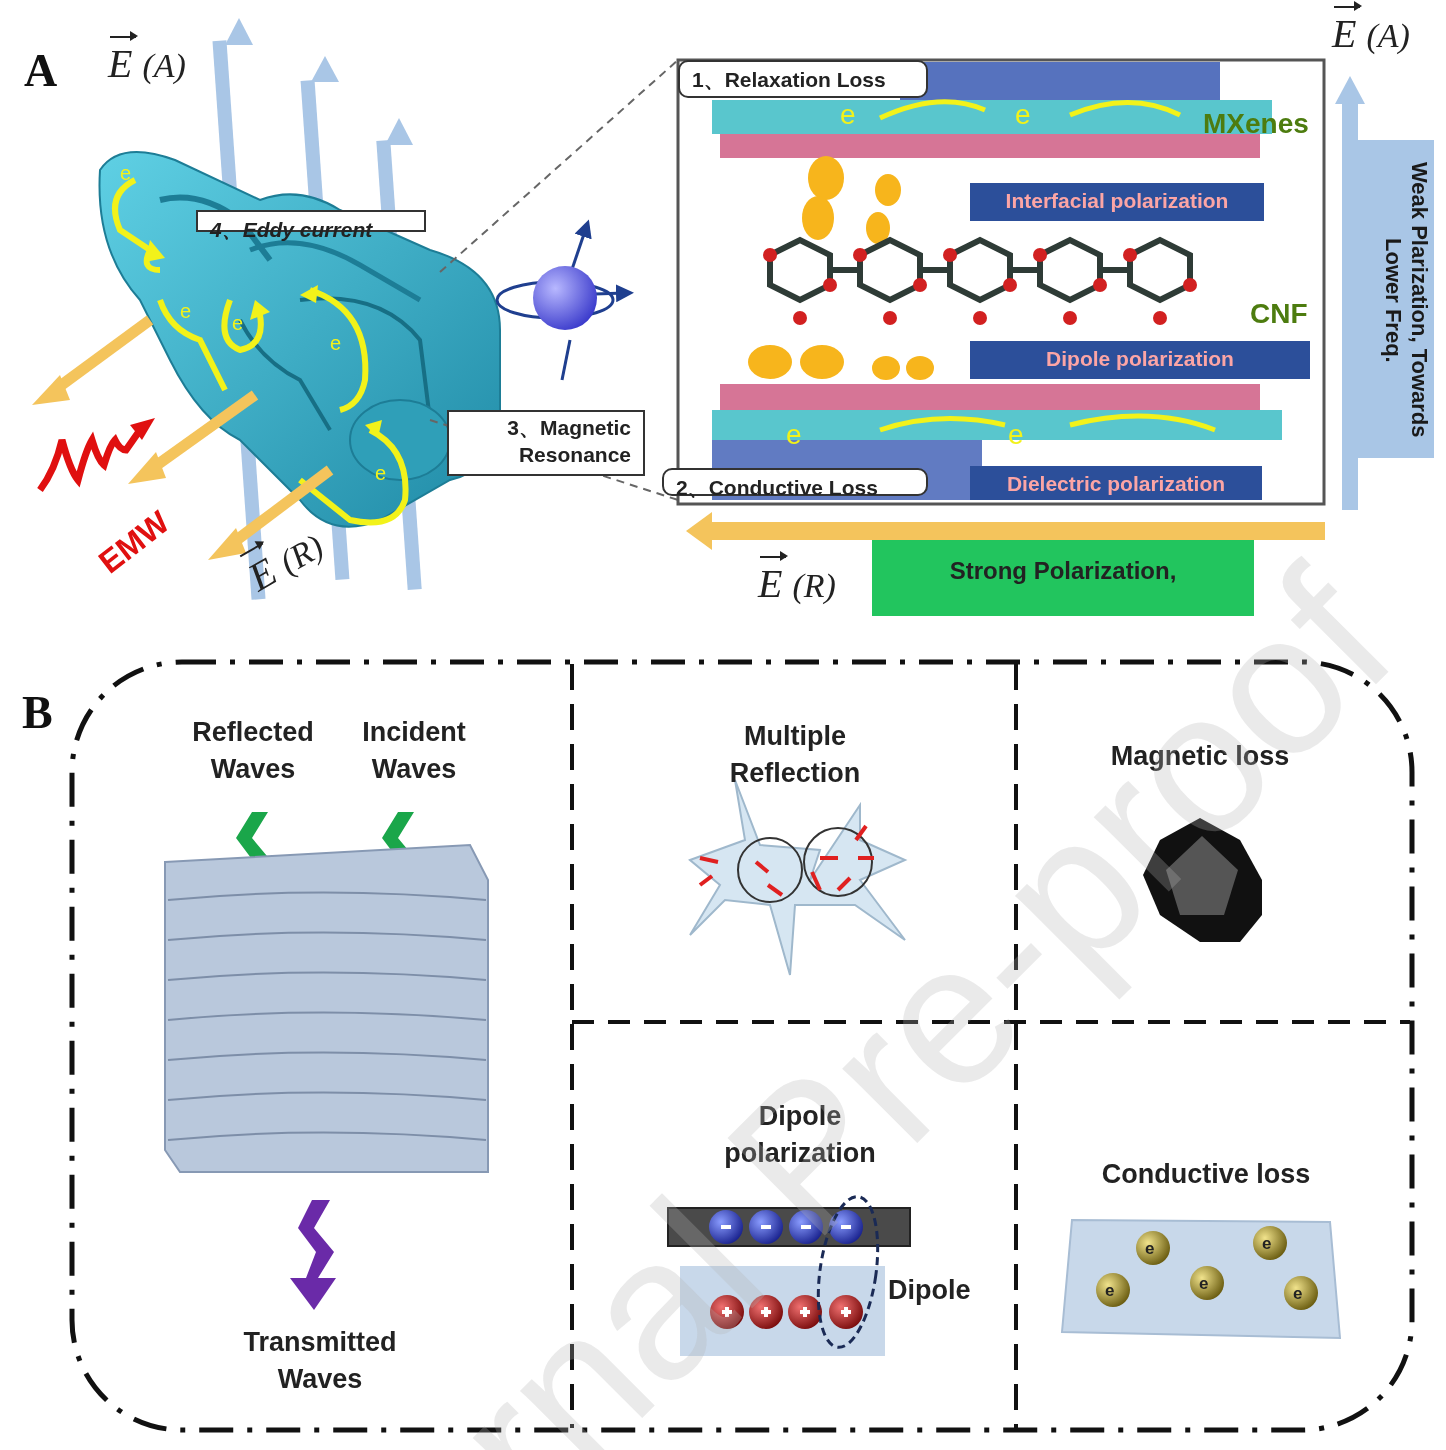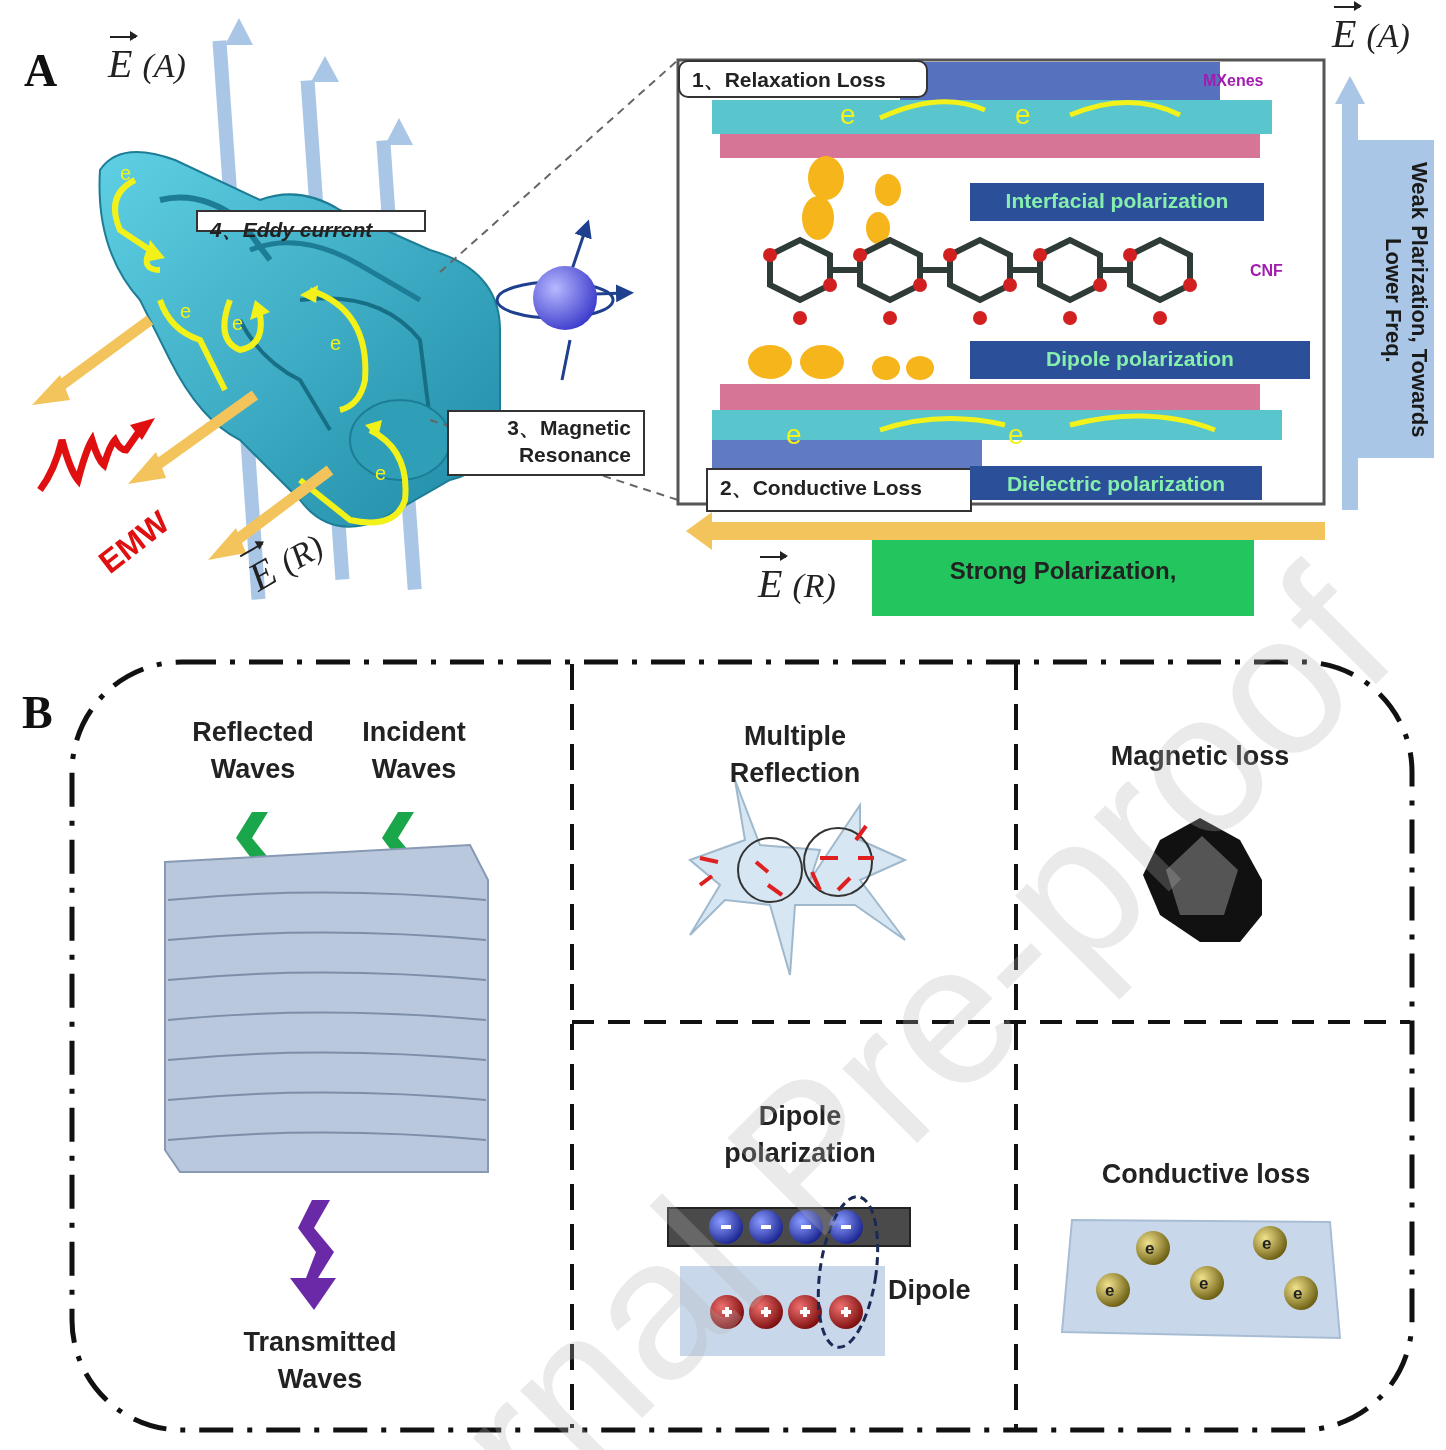--- a/index.html
+++ b/index.html
@@ -5,22 +5,22 @@
   html,body{margin:0;padding:0;background:#ffffff;}
   body{width:1446px;height:1450px;position:relative;overflow:hidden;font-family:"Liberation Sans",sans-serif;}
   .abs{position:absolute;}
   svg{position:absolute;left:0;top:0;}
   .panel-letter{font-family:"Liberation Serif",serif;font-weight:bold;font-size:46px;color:#111;}
   .efield{font-family:"Liberation Serif",serif;font-style:italic;font-size:40px;color:#222;white-space:nowrap;}
   .efield .vec{position:relative;display:inline-block;}
   .efield .vec::before{content:"";position:absolute;left:2px;right:-4px;top:-4px;border-top:2px solid #222;}
   .efield .vec::after{content:"";position:absolute;right:-6px;top:-9px;border-left:8px solid #222;border-top:5px solid transparent;border-bottom:5px solid transparent;}
   .mech-box{background:#fff;border:2px solid #333;font-weight:bold;font-size:21px;color:#222;padding:4px 12px;white-space:nowrap;box-sizing:border-box;}
-  .blue-label{background:#2c4f9a;color:#86efac;font-weight:bold;font-size:21px;text-align:center;box-sizing:border-box;padding-top:6px;white-space:nowrap;}
-  .mol-label{font-weight:bold;font-size:16px;color:#a21caf;}
+  .blue-label{background:#2c4f9a;color:#fca5a5;font-weight:bold;font-size:21px;text-align:center;box-sizing:border-box;padding-top:6px;white-space:nowrap;}
+  .mol-label{font-weight:bold;font-size:28px;color:#4d7c0f;margin-top:36px;}
   .emw{font-weight:bold;font-size:32px;color:#e01010;transform:rotate(-38deg);transform-origin:left top;}
   .weak-label{writing-mode:vertical-rl;font-weight:bold;font-size:22px;color:#1a1a1a;line-height:26px;text-align:center;}
   .strong-box{background:#22c55e;font-weight:bold;font-size:24px;color:#222;text-align:center;line-height:30px;box-sizing:border-box;padding-top:16px;}
   .cell-title{font-weight:bold;font-size:27px;color:#222;text-align:center;line-height:37px;}
   .watermark{font-size:200px;color:rgba(180,180,180,0.28);transform:rotate(-45deg);transform-origin:left top;white-space:nowrap;pointer-events:none;}
 </style>
 </head>
 <body>
 
 <div class="abs panel-letter" style="left:24px;top:44px;">A</div>
@@ -205,21 +205,21 @@
   <div>3、Magnetic</div>
   <div>Resonance</div>
 </div>
 <div class="abs emw" style="left:92px;top:552px;">EMW</div>
 <div class="abs efield" style="left:240px;top:560px;transform:rotate(-30deg);transform-origin:left top;">
   <span class="vec">E</span>
   <span style="font-size:34px;">(R)</span>
 </div>
 
 <div class="abs mech-box" style="left:678px;top:60px;width:250px;height:38px;border-radius:10px;">1、Relaxation Loss</div>
-<div class="abs mech-box" style="left:706px;top:468px;width:266px;height:44px;">2、Conductive Loss</div>
+<div class="abs mech-box" style="left:662px;top:468px;width:266px;height:28px;border-radius:10px;">2、Conductive Loss</div>
 <div class="abs mol-label" style="left:1203px;top:72px;">MXenes</div>
 <div class="abs mol-label" style="left:1250px;top:262px;">CNF</div>
 <div class="abs blue-label" style="left:970px;top:183px;width:294px;height:38px;">Interfacial polarization</div>
 <div class="abs blue-label" style="left:970px;top:341px;width:340px;height:38px;">Dipole polarization</div>
 <div class="abs blue-label" style="left:970px;top:466px;width:292px;height:34px;">Dielectric polarization</div>
 
 <div class="abs efield" style="left:1332px;top:10px;">
   <span class="vec">E</span>
   <span style="font-size:34px;">(A)</span>
 </div>

